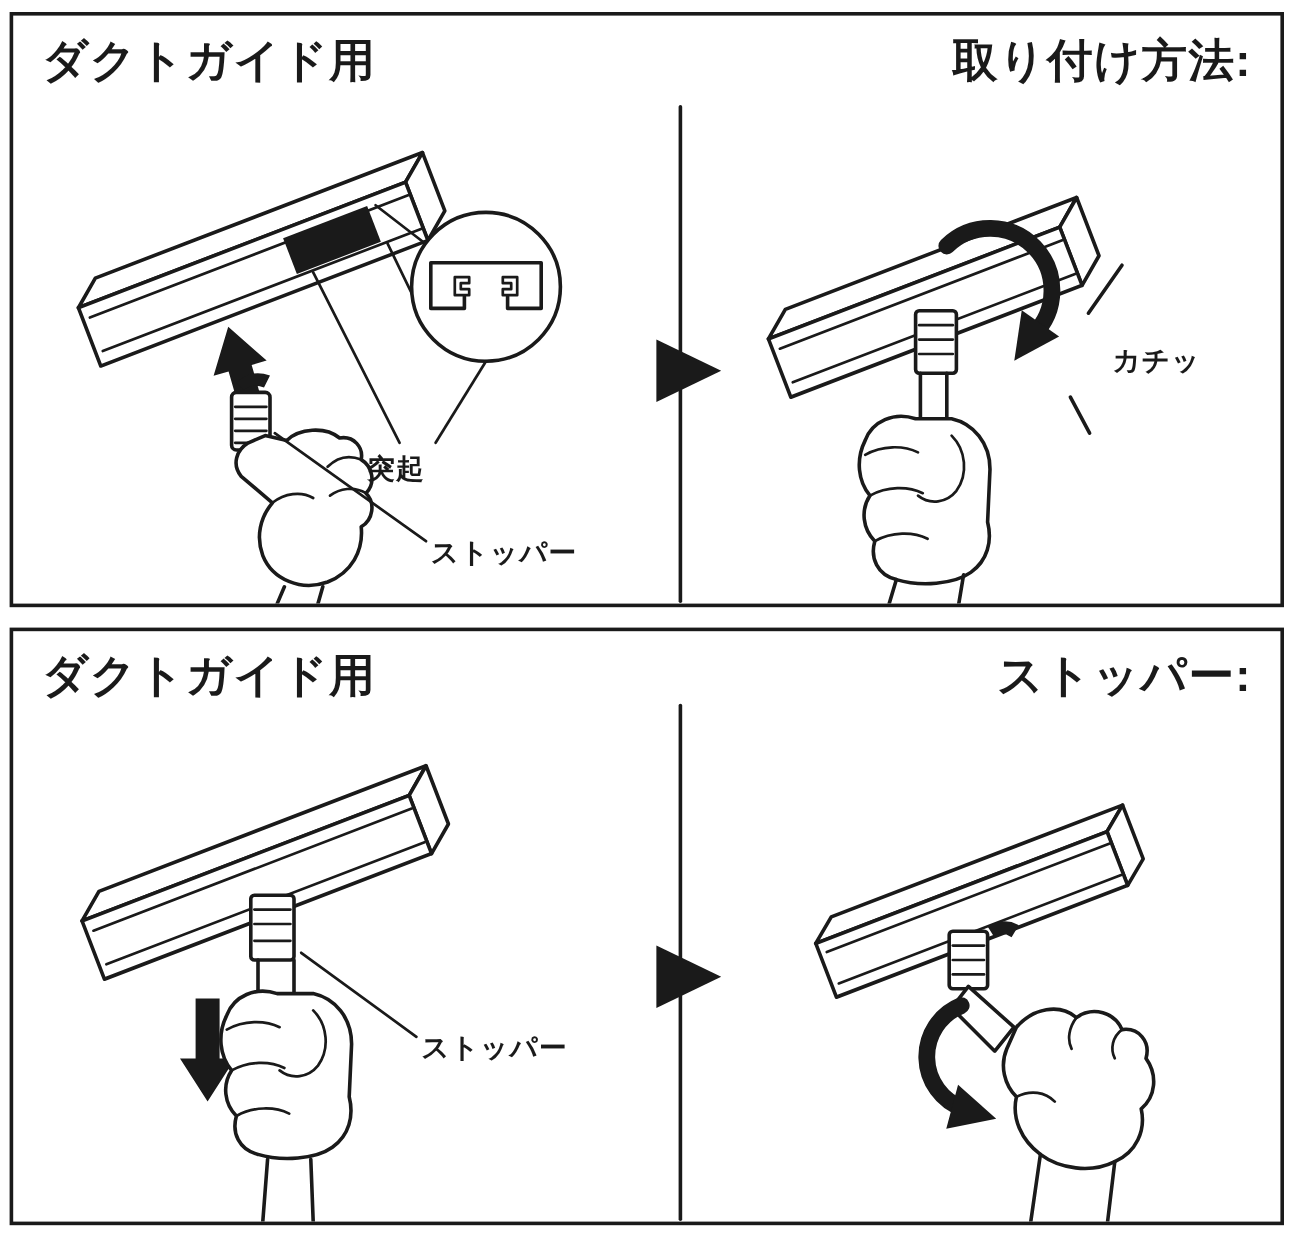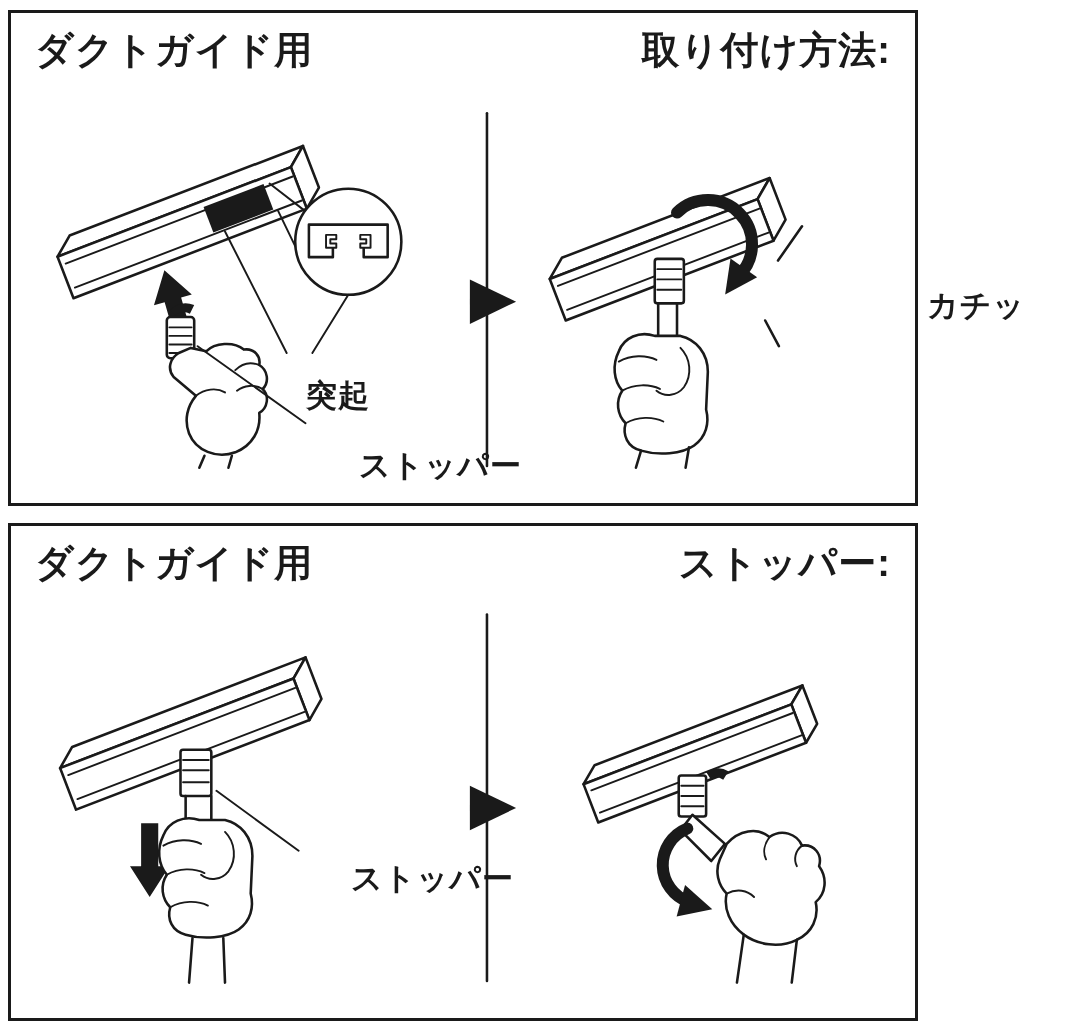--- a/index.html
+++ b/index.html
@@ -1,34 +1,34 @@
 <!DOCTYPE html>
 <html><head>
 <meta charset="utf-8">
 <style>
   html,body{margin:0;padding:0;background:#ffffff;}
   body{
     width:1080px;height:1029px;position:relative;overflow:hidden;
     font-family:"Liberation Sans","DejaVu Sans",sans-serif;color:#1a1a1a;
   }
   .panel{
-    position:absolute;left:8px;width:910px;background:#fff;
+    position:absolute;left:8px;width:1062px;background:#fff;
     border:3px solid #1a1a1a;box-sizing:border-box;
   }
   #panel-install{top:10px;height:496px;}
   #panel-remove{top:523px;height:498px;}
   .panel svg{position:absolute;left:0;top:0;width:100%;height:100%;display:block;}
   .title{
     position:absolute;top:12px;font-size:38px;font-weight:700;
     letter-spacing:1px;white-space:nowrap;z-index:3;
   }
   .title.left{left:24px;}
   .title.right{right:24px;}
   .fig-label{
-    position:absolute;font-size:31px;font-weight:700;letter-spacing:1px;
+    position:absolute;font-size:23px;font-weight:700;letter-spacing:1px;
     white-space:nowrap;z-index:3;background:transparent;
   }
   
   svg{stroke-linecap:round;stroke-linejoin:round;}
   .ln {fill:none;stroke:#1a1a1a;stroke-width:3;}
   .ln2{fill:none;stroke:#1a1a1a;stroke-width:2.25;}
   .wh {fill:#ffffff;stroke:#1a1a1a;stroke-width:3;}
   .ink{fill:#1a1a1a;stroke:none;}
   .thick{fill:none;stroke:#1a1a1a;stroke-width:14;}
 </style>

